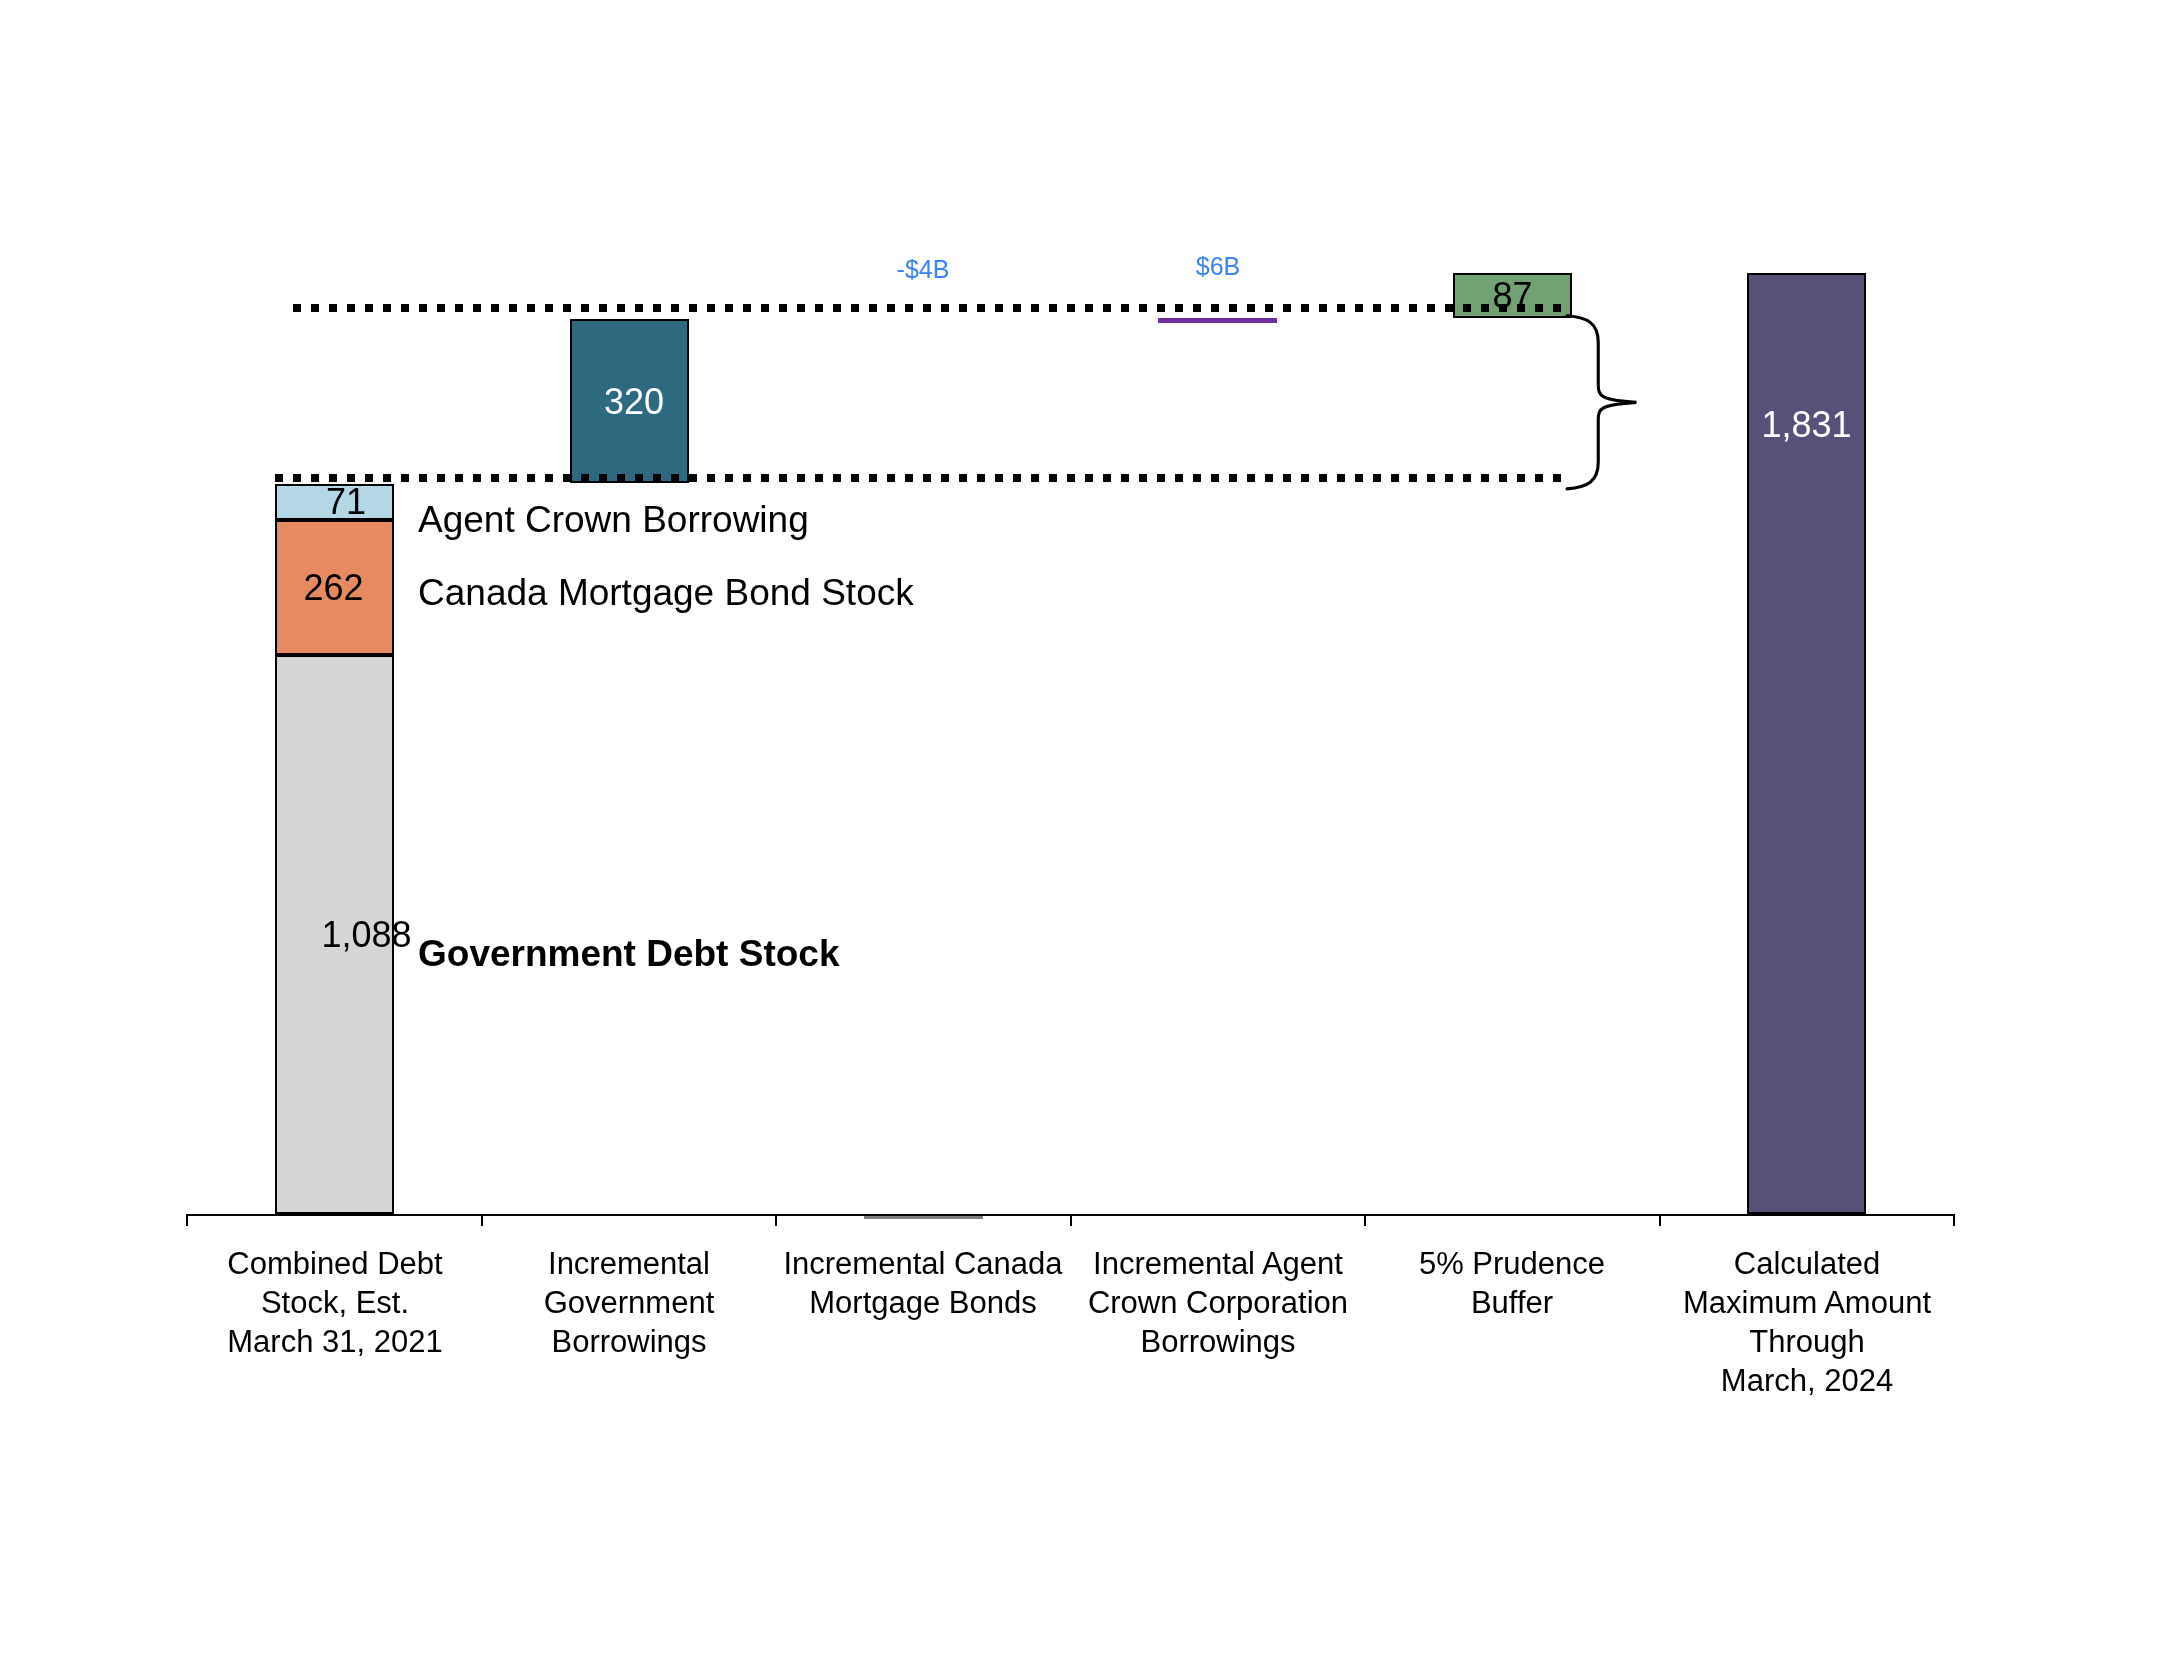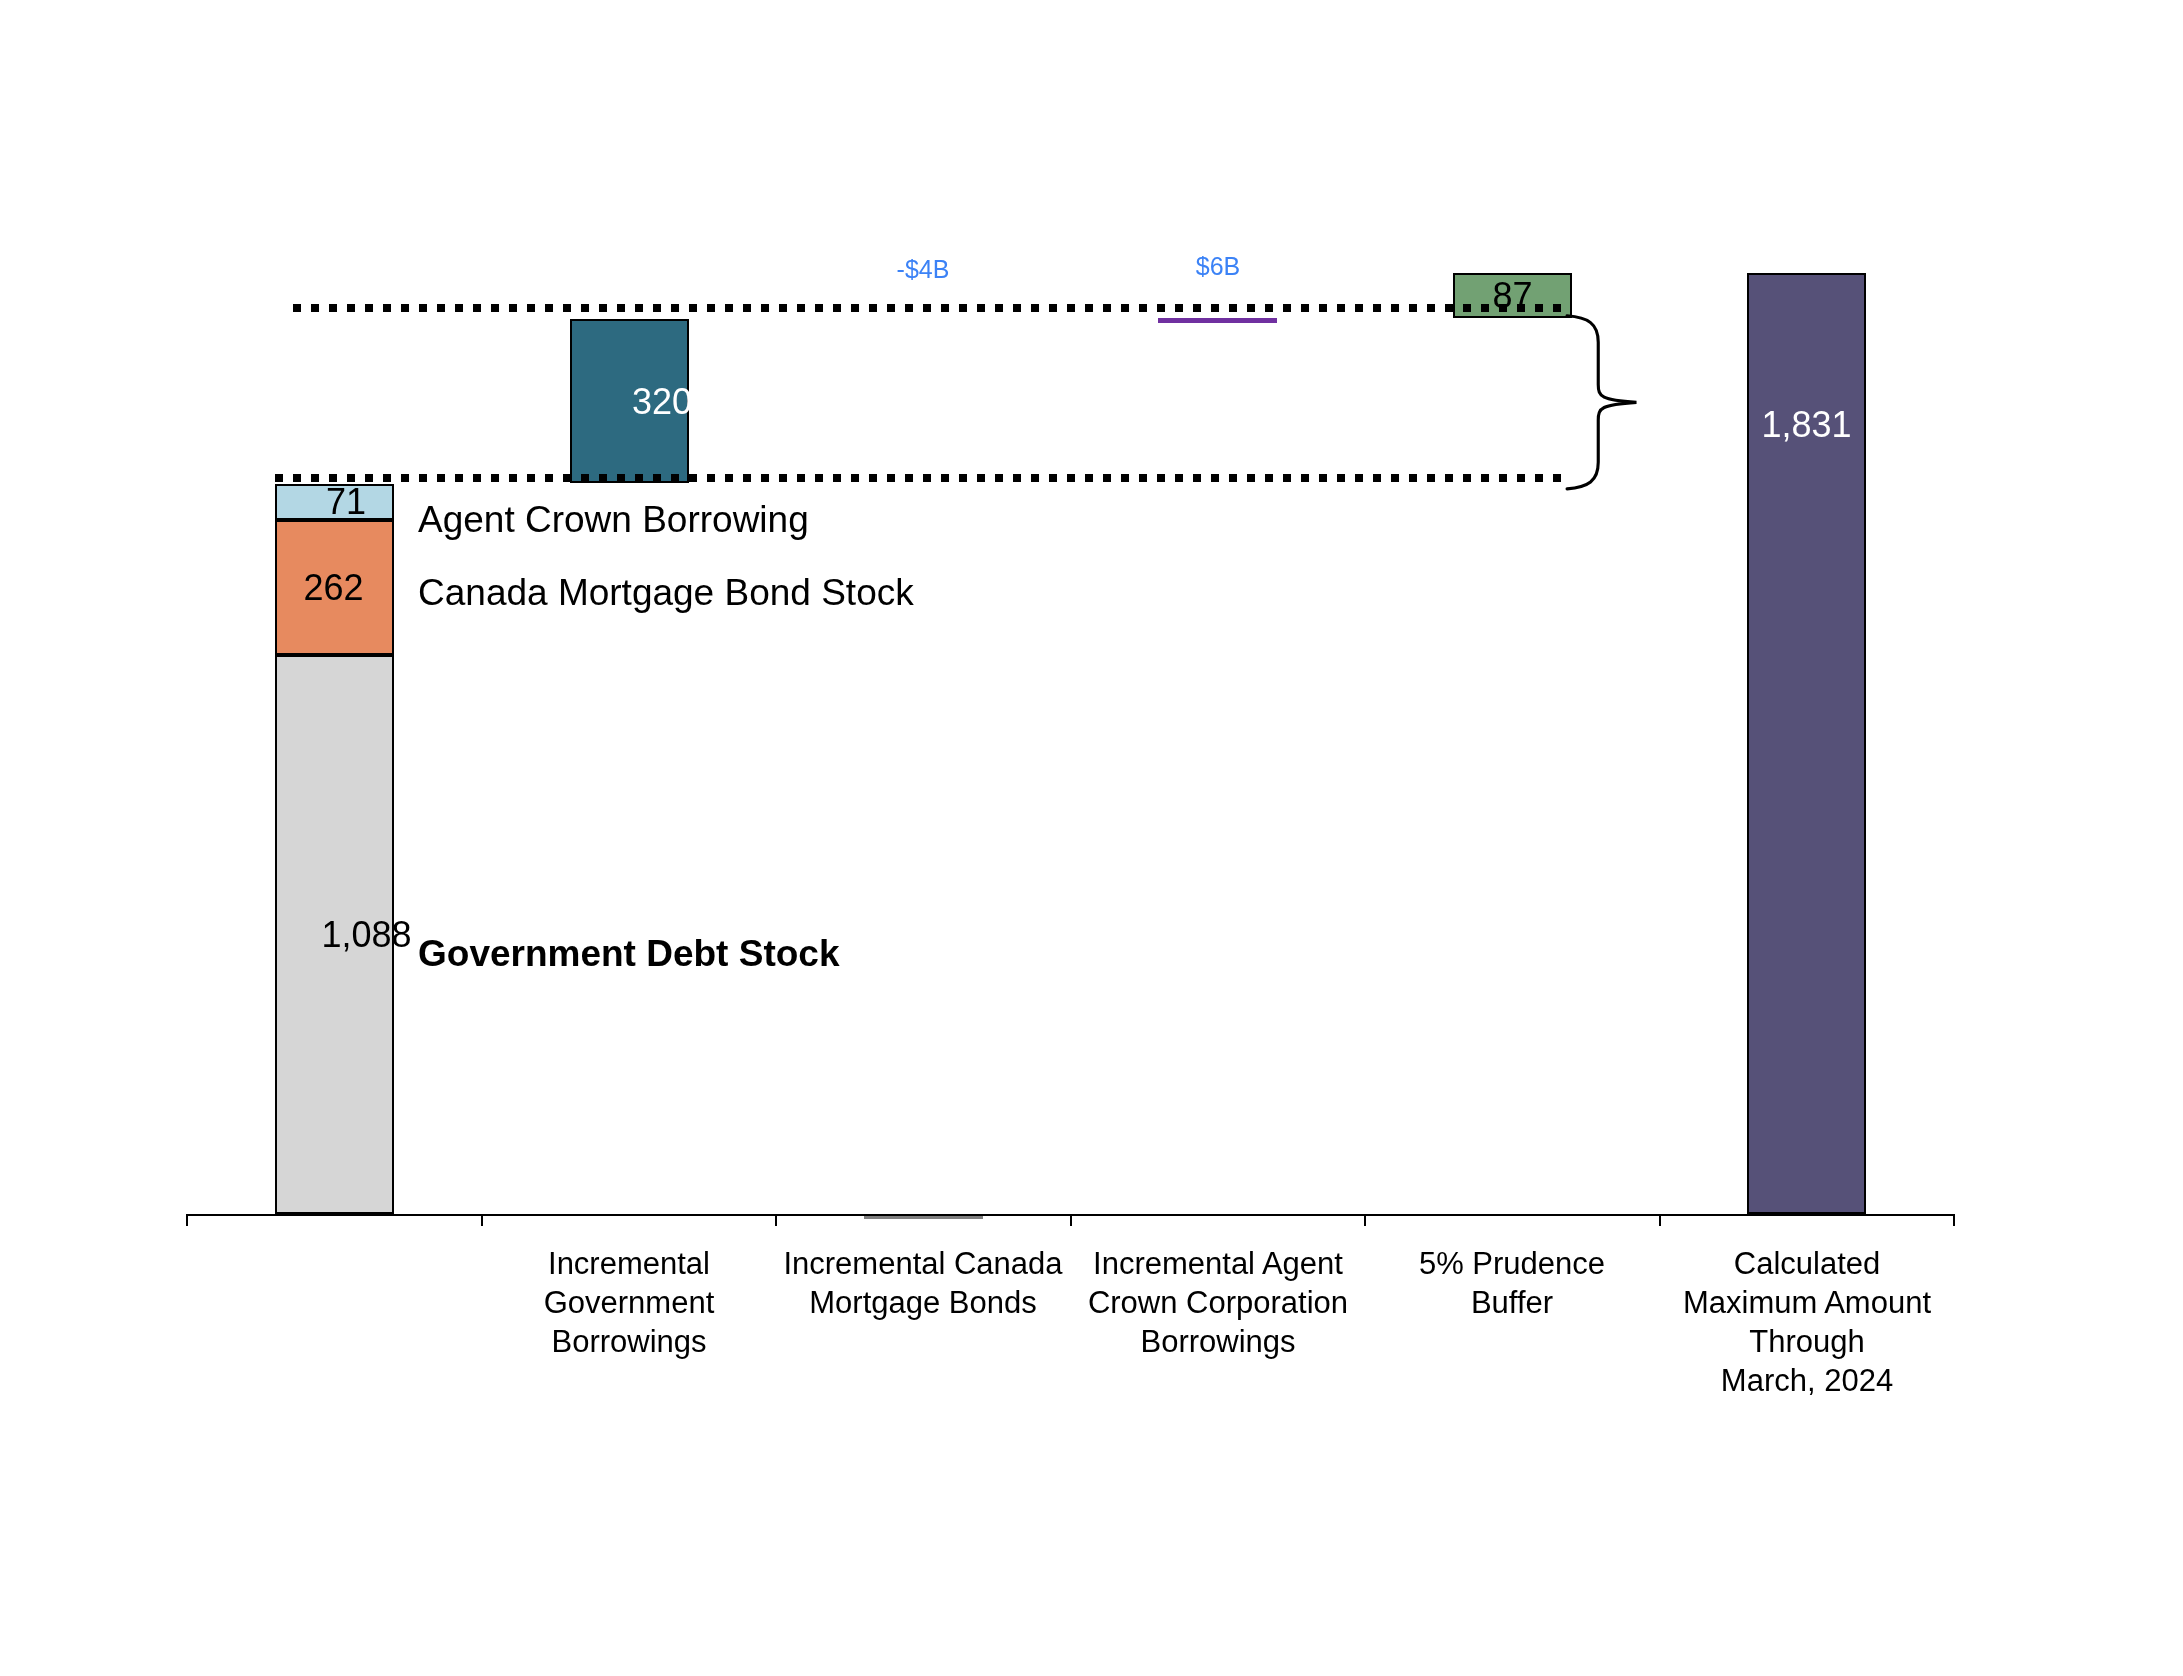--- a/index.html
+++ b/index.html
@@ -43,21 +43,21 @@
 <div id="canvas">
 
   <div id="plot">
       <div class="bar-seg" style="left: 275px; top: 655px; width: 119px; height: 559px; background: rgb(214, 214, 214); border: 2.3px solid rgb(0, 0, 0);"></div>
       <div class="bar-label" style="left: 275px; width: 119px; top: 913px; color: rgb(0, 0, 0); margin-left: 32px;">1,088</div>
       <div class="bar-seg" style="left: 275px; top: 520px; width: 119px; height: 135px; background: rgb(231, 138, 95); border: 2.3px solid rgb(0, 0, 0);"></div>
       <div class="bar-label" style="left: 275px; width: 117px; top: 566px; color: rgb(0, 0, 0);">262</div>
       <div class="bar-seg" style="left: 275px; top: 484px; width: 119px; height: 36px; background: rgb(179, 215, 228); border: 2.3px solid rgb(0, 0, 0);"></div>
       <div class="bar-label" style="left: 275px; width: 142px; top: 480px; color: rgb(0, 0, 0);">71</div>
       <div class="bar-seg" style="left: 570px; top: 319px; width: 119px; height: 164px; background: rgb(45, 106, 128); border: 2.3px solid rgb(0, 0, 0);"></div>
-      <div class="bar-label" style="left: 570px; width: 128px; top: 380px; color: rgb(255, 255, 255); padding-left: 28px;">320</div>
+      <div class="bar-label" style="left: 570px; width: 128px; top: 380px; color: rgb(255, 255, 255);">320</div>
       <div class="bar-seg" style="left: 864px; top: 1214px; width: 119px; height: 4.7px; background: rgb(127, 127, 127);"></div>
       <div class="bar-seg" style="left: 1158px; top: 318px; width: 119px; height: 4.7px; background: rgb(112, 48, 160);"></div>
       <div class="bar-seg" style="left: 1453px; top: 273px; width: 119px; height: 45px; background: rgb(114, 161, 115); border: 2.3px solid rgb(0, 0, 0);"></div>
       <div class="bar-label" style="left: 1453px; width: 119px; top: 274px; color: rgb(0, 0, 0);">87</div>
       <div class="bar-seg" style="left: 1747px; top: 273px; width: 119px; height: 941px; background: rgb(86, 81, 120); border: 2.3px solid rgb(0, 0, 0);"></div>
       <div class="bar-label" style="left: 1747px; width: 119px; top: 403px; color: rgb(255, 255, 255);">1,831</div>
       <div class="dotline" style="left: 293px; width: 1276px; top: 304px;"></div>
       <div class="dotline" style="left: 275px; width: 1293px; top: 474px;"></div>
       <div class="axis-line" style="left: 187px; top: 1214px; width: 1767px; height: 2.3px;"></div>
       <div class="axis-tick" style="left: 186px; top: 1214px;"></div>
@@ -73,20 +73,23 @@
     <path d="M18,10 C45,12 58,20 58,44 L58,98 C58,114 62,118 107,121 C62,124 58,128 58,144 L58,198 C58,222 45,230 18,232" fill="none" stroke="#000000" stroke-width="4" stroke-linecap="round"></path>
   </svg>
 
   <div class="top-label" style="left:853px;top:251px;">-$4B</div>
   <div class="top-label" style="left:1148px;top:248px;">$6B</div>
 
   <div class="annotation" style="left:418px;top:497px;">Agent Crown Borrowing</div>
   <div class="annotation" style="left:418px;top:570px;">Canada Mortgage Bond Stock</div>
   <div class="annotation" style="left:418px;top:931px;font-weight:bold;">Government Debt Stock</div>
 
+  <div class="axis-label" style="left:171px;top:1244px;">Combined Debt
+Stock, Est.
+March 31, 2021</div>
   <div class="axis-label" style="left:465px;top:1244px;">Incremental
 Government
 Borrowings</div>
   <div class="axis-label" style="left:759px;top:1244px;">Incremental Canada
 Mortgage Bonds</div>
   <div class="axis-label" style="left:1054px;top:1244px;">Incremental Agent
 Crown Corporation
 Borrowings</div>
   <div class="axis-label" style="left:1348px;top:1244px;">5% Prudence
 Buffer</div>

